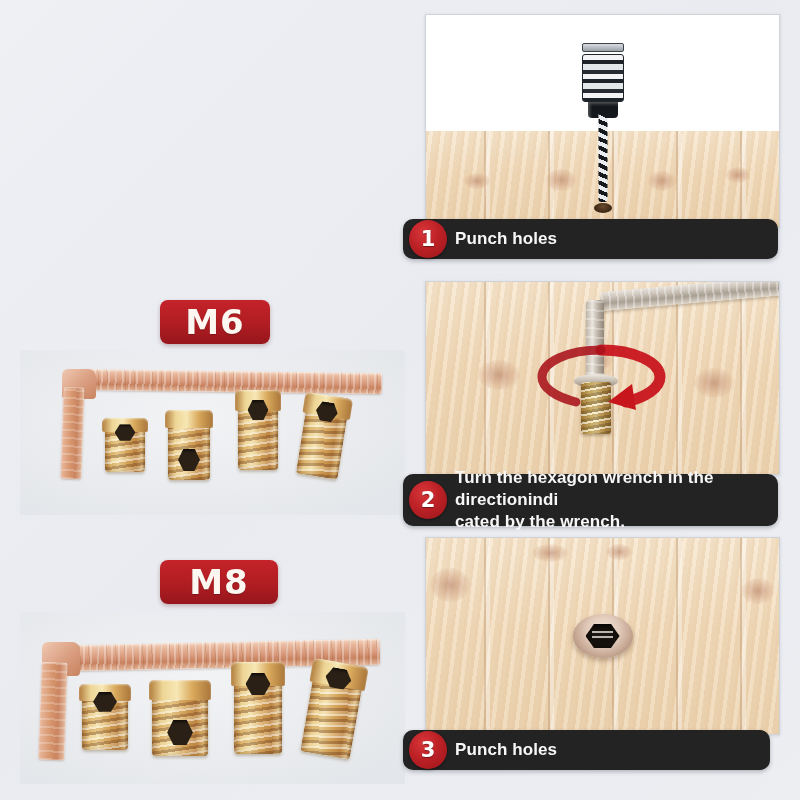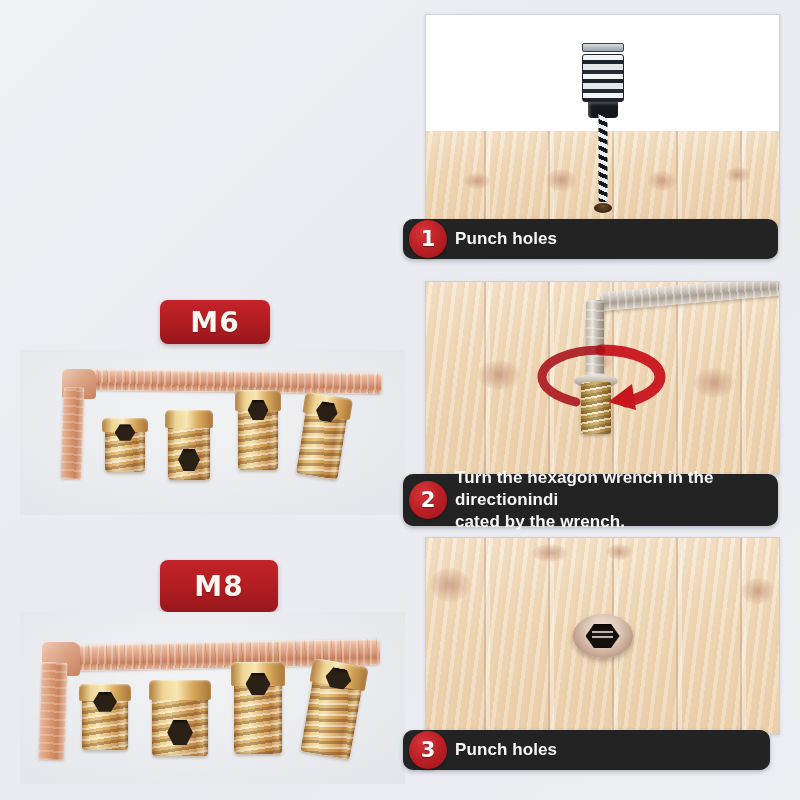--- a/index.html
+++ b/index.html
@@ -31,25 +31,25 @@
   
   .size-badge{
     position:absolute;
     background:linear-gradient(180deg,#c4232a 0%,#b01d22 55%,#96161c 100%);
     border-radius:8px;
     box-shadow:0 2px 4px rgba(80,20,20,.28);
     display:flex;align-items:center;justify-content:center;
   }
   .size-badge span{
     font-family:"DejaVu Sans",sans-serif;
-    font-weight:700;font-size:28px;color:#fdf7f2;letter-spacing:1px;
+    font-weight:700;font-size:34px;color:#fdf7f2;letter-spacing:1px;
     text-shadow:0 1px 1px rgba(0,0,0,.25);
   }
   #badge-m6{left:160px;top:300px;width:110px;height:44px;}
-  #badge-m8{left:160px;top:560px;width:118px;height:52px;}
+  #badge-m8{left:160px;top:560px;width:118px;height:44px;}
 
   
   .product-photo{position:absolute;overflow:hidden;}
   #photo-m6{left:20px;top:350px;width:385px;height:165px;}
   #photo-m8{left:20px;top:612px;width:385px;height:172px;}
   .prod-bg{
     position:absolute;inset:0;
     background:radial-gradient(ellipse at 45% 40%,#f2f3f5 0%,#e9ebee 55%,#e2e5e9 100%);
   }
 

